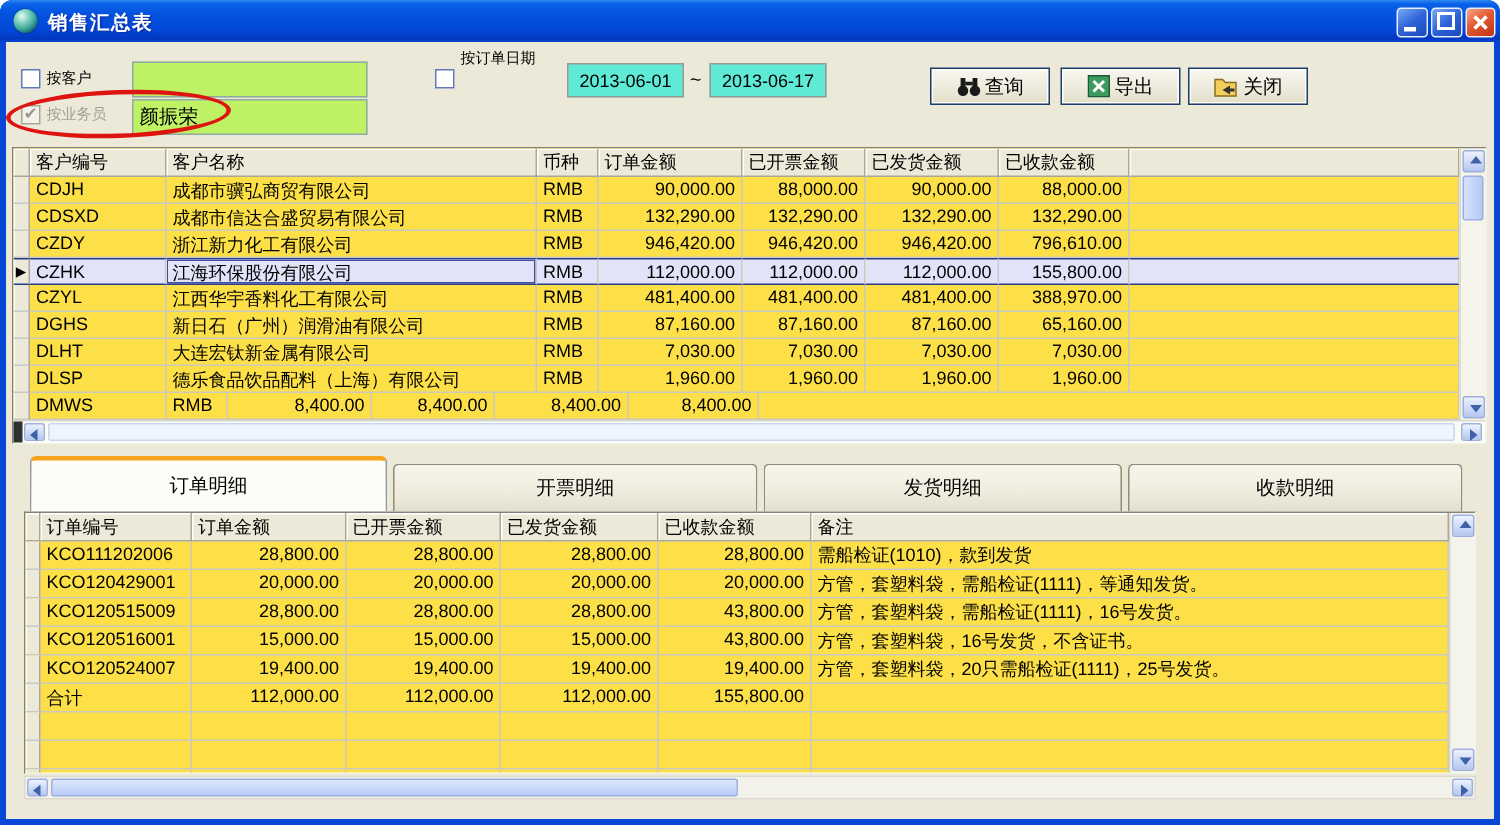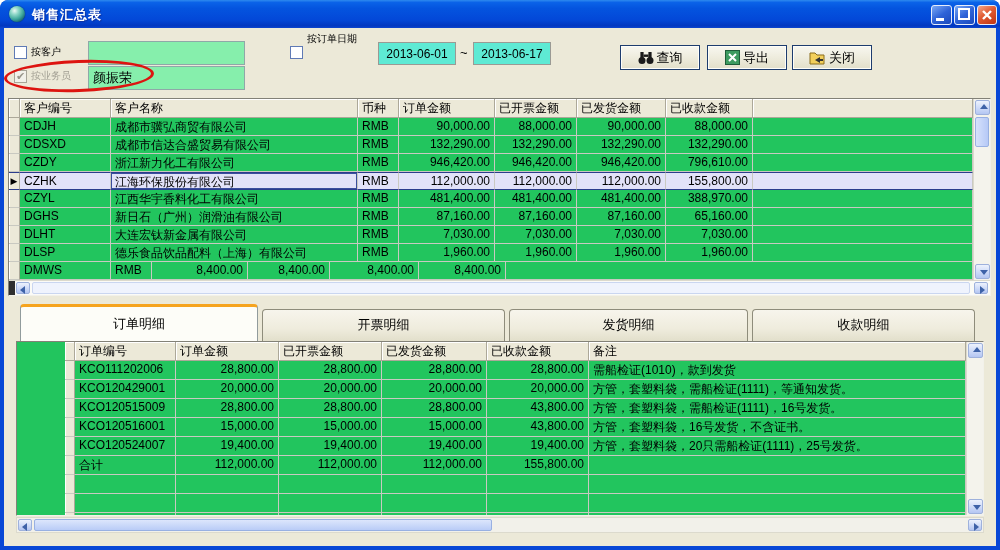--- a/index.html
+++ b/index.html
@@ -22,37 +22,37 @@
   .wbtn.min { left:931px; background:linear-gradient(145deg,#7AA9F5 0%,#2E63D8 50%,#1B49BC 100%); }
   .wbtn.max { left:954px; background:linear-gradient(145deg,#7AA9F5 0%,#2E63D8 50%,#1B49BC 100%); }
   .wbtn.cls { left:977px; width:20px; background:linear-gradient(145deg,#F2A88A 0%,#E15A32 45%,#BE3413 100%); }
   .wbtn svg { position:absolute; left:0; top:0; }
 
   
   .cb { position:absolute; width:13px; height:13px; background:#fff; border:1px solid #5F7AB5; }
   .cb.disabled { background:#F2F1EA; border-color:#A8A598; color:#98958A; font-size:11px; line-height:11px; text-align:center; }
   .flabel { position:absolute; font-size:10px; }
   .flabel.gray { color:#A3A094; }
-  .cyan-input { position:absolute; width:157px; height:24px; background:#86efac; border:1px solid #8FA8A8;
+  .cyan-input { position:absolute; width:157px; height:24px; background:#bef264; border:1px solid #8FA8A8;
     font-family:inherit; font-size:13px; padding:2px 4px; color:#000; }
   .date-input { position:absolute; width:78px; height:23px; background:#5eead4; border:1px solid #9A9A94;
     font-family:inherit; font-size:12px; padding:2px 4px; text-align:center; color:#000; }
   .tilde { position:absolute; font-size:13px; }
 
   .btn { position:absolute; width:80px; height:25px; background:linear-gradient(180deg,#F8F7F0 0%,#EFEDDF 45%,#E2DFC9 100%);
     border:1px solid #1D3C6E; border-radius:0; display:flex; align-items:center; justify-content:center; gap:3px;
     font-size:13px; cursor:pointer; box-shadow:inset 0 0 0 1px #FDFDF8; }
 
   
   .annot { position:absolute; left:4px; top:60px; width:150px; height:32px; border:3px solid #DD1410;
     border-radius:50%; transform:rotate(-2deg); pointer-events:none; z-index:50; }
 
   
   .grid { position:absolute; background:#fff; border:1px solid #828177; border-right-color:#F2F1EA; border-bottom-color:#F2F1EA; }
-  .gbody { position:absolute; left:0; top:0; overflow:hidden; background:#22c55e; }
+  .gbody { position:absolute; left:0; top:0; overflow:hidden; background:#fde047; }
   .grow { display:flex; }
   .gc { border-right:1px solid #C9C9C1; border-bottom:1px solid #C9C9C1; padding:1px 4px 0 4px;
     overflow:hidden; white-space:nowrap; font-size:12px; }
   .hc { background:#ECE9D8; border-right:1px solid #ACA899; border-bottom:1px solid #ACA899;
     box-shadow:inset 1px 1px 0 #FFFFFF; font-size:12px; }
   .num { text-align:right; }
   .rowsel { background:#ECE9D8; border-right:1px solid #ACA899; box-shadow:inset 1px 0 0 #FFFFFF; padding:0; text-align:center; }
   .grow.sel .gc { background:#E2E2F8; border-top:1px solid #2B3C8C; border-bottom:1px solid #2B3C8C; }
   .grow.sel .rowsel { background:#ECE9D8; font-size:9px; line-height:16px; color:#000; }
   .grow.sel .focus { box-shadow:inset 0 0 0 1px #3A4E9C; }
@@ -60,21 +60,21 @@
   
   .mgrid { left:8px; top:98px; width:983px; height:198px; }
   .mgrid .gbody { right:17px; bottom:15px; }
   .mgrid .grow { height:18px; }
   .mgrid .hrow { height:19px; }
   .c0{width:11px;flex:none;} .c1{width:91px;flex:none;} .c2{width:247px;flex:none;} .c3{width:41px;flex:none;}
   .c4{width:96px;flex:none;} .c5{width:82px;flex:none;} .c6{width:89px;flex:none;} .c7{width:87px;flex:none;} .c8{flex:1;}
 
   
   .dgrid { left:16px; top:341px; width:968px; height:175px; }
-  .dgrid .gbody { right:17px; bottom:0;padding-left:48px; }
+  .dgrid .gbody { right:17px; bottom:0; }
   .dgrid .grow { height:19px; }
   .dgrid .hrow { height:19px; }
   .d0{width:10px;flex:none;} .d1{width:101px;flex:none;} .d2{width:103px;flex:none;} .d3{width:103px;flex:none;}
   .d4{width:105px;flex:none;} .d5{width:102px;flex:none;} .d6{flex:1;}
 
   
   .vsb { position:absolute; right:0; top:0; width:17px; background:#F4F3EC; border-left:1px solid #DBD9CC; }
   .mgrid .vsb { bottom:15px; }
   .dgrid .vsb { bottom:0; }
   .hsb { position:absolute; left:0; right:0; bottom:0; height:15px; background:#FBFBF7; border-top:1px solid #DBD9CC; }

